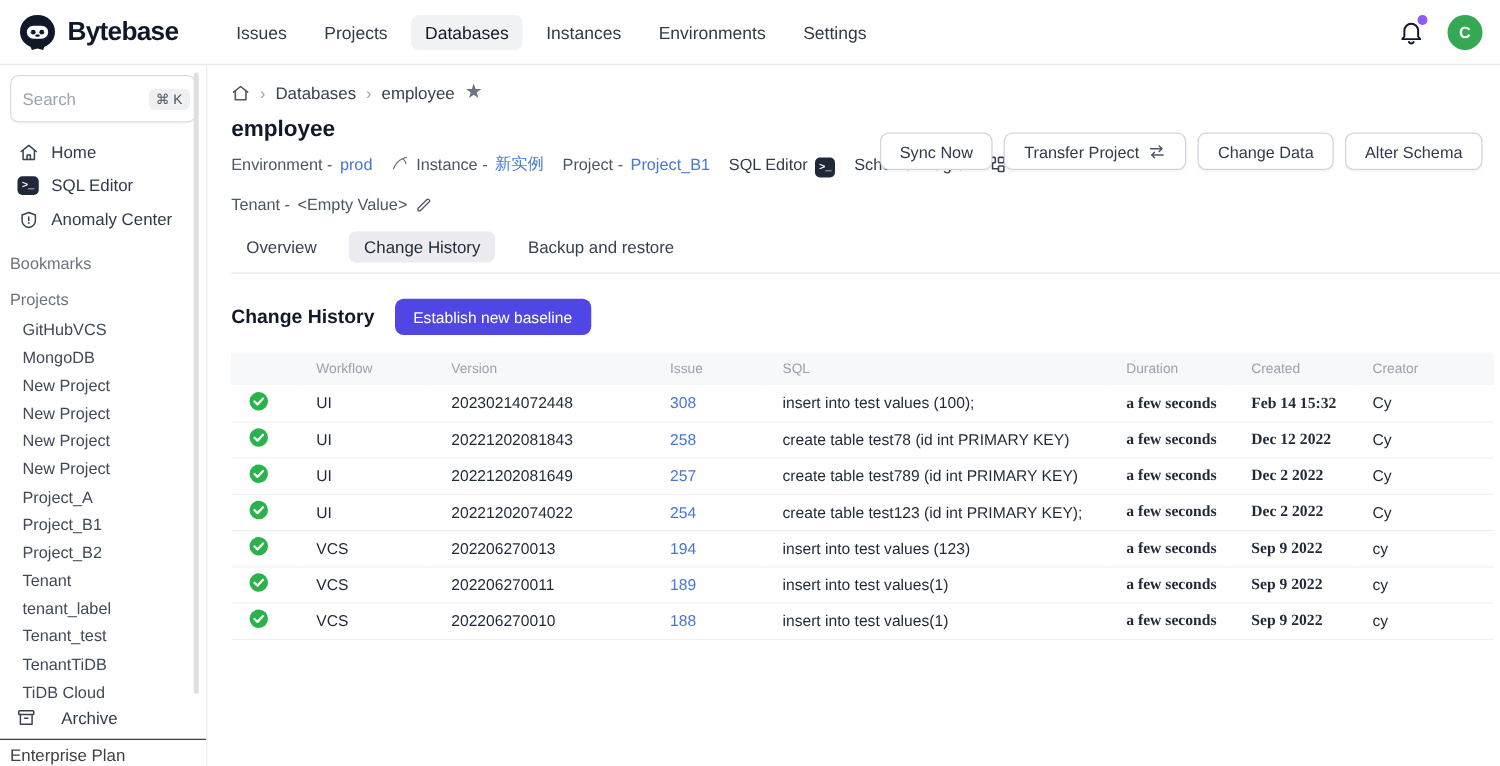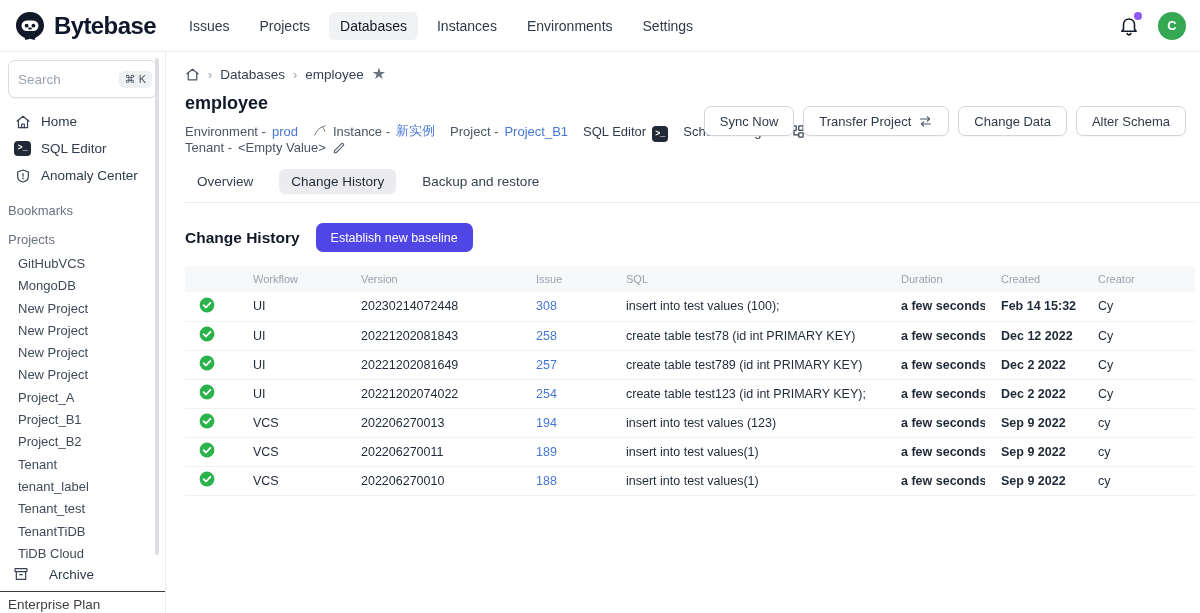--- a/index.html
+++ b/index.html
@@ -5,21 +5,21 @@
   * { box-sizing: border-box; }
   html,body { margin:0; padding:0; }
   body {
     width:1200px; height:613px; overflow:hidden; background:#fff;
     font-family:"Liberation Sans","DejaVu Sans",sans-serif; color:#1f2937;
   }
   
   .topbar { position:fixed; top:0; left:0; width:1200px; height:52px; background:#fff;
     border-bottom:1px solid #e8eaed; display:flex; align-items:center; padding:0 14px; z-index:20; }
   .brand { display:flex; align-items:center; gap:8px; width:164px; }
-  .brand-name { font-size:24px; font-weight:800; color:#0f172a; letter-spacing:-0.6px;text-align:right; }
+  .brand-name { font-size:21px; font-weight:800; color:#0f172a; letter-spacing:-0.6px;text-align:right; }
   .topnav-items { display:flex; gap:8px; align-items:flex-start; }
   .nav-item { font-size:14px; color:#303a49; padding:6px 11px; border-radius:6px; cursor:pointer; white-space:nowrap; }
   .nav-item.active { background:#f1f2f4; color:#111827; }
   .topbar-right { margin-left:auto; display:flex; align-items:center; gap:18px; }
   .bell { position:relative; width:22px; height:22px; }
   .bell .dot { position:absolute; top:-3px; right:-2px; width:8px; height:8px; border-radius:50%; background:var(--notif,#8b5cf6); }
   .avatar { width:28px; height:28px; border-radius:50%; background:var(--avatar,#34a853); color:#fff;
     display:flex; align-items:center; justify-content:center; font-size:13px; font-weight:600; }
   
   .sidebar { position:fixed; top:52px; left:0; width:166px; height:561px; background:#fff;
@@ -43,21 +43,21 @@
     padding:5px 8px 0; font-size:13.5px; color:#404040; background:#fff; }
   
   .main { position:fixed; left:166px; top:52px; width:1034px; height:561px; padding:12px 14px 0 19px; background:#fff; }
   .breadcrumb { display:flex; align-items:center; gap:8px; font-size:13.5px; color:#374151; height:20px; }
   .crumb-home { width:15px; height:15px; color:#4b5563; }
   .crumb-sep { color:#9ca3af; font-size:13px; }
   .crumb-link { cursor:pointer; }
   .star { color:#6b7280; font-size:16px; line-height:14px; cursor:pointer; }
   .page-title { font-size:18px; font-weight:700; color:#111827; margin-top:9px; }
   .meta-row { display:flex; align-items:center; gap:15px; margin-top:8px; font-size:13px; color:#4b5563; }
-  .meta-row.second { margin-top:0; }
+  .meta-row.second { margin-top:16px; }
   .meta-item { display:flex; align-items:center; gap:6px; white-space:nowrap; }
   .link { color:var(--link,#4677d6); cursor:pointer; }
   .term-badge { background:#1f2937; color:#fff; font-size:8.5px; font-weight:700; border-radius:4px;
     padding:3px 3px; line-height:1; font-family:"Liberation Mono","DejaVu Sans Mono",monospace; }
   .gray-ic { color:#4b5563; display:flex; align-items:center; }
   .actions { position:absolute; top:54px; right:14px; display:flex; gap:9px; }
   .btn { height:30px; padding:0 15px; border:1px solid #d2d6dc; border-radius:7px; background:#fff;
     font-size:13px; color:#303a49; display:flex; align-items:center; gap:7px; cursor:pointer;
     box-shadow:0 1px 1px rgba(0,0,0,.04); white-space:nowrap; }
   .tabs { display:flex; gap:14px; align-items:center; margin-top:14px; border-bottom:1px solid #e8eaed;
@@ -71,21 +71,21 @@
   
   table.history { margin-top:14px; width:1010px; border-collapse:collapse; table-layout:fixed; }
   table.history th { background:#f7f8fa; font-size:11px; color:#9aa1ad; font-weight:500; text-align:left;
     height:26px; padding:0 0 0 16px; }
   table.history th.c-status { padding-left:14px; }
   table.history td { height:29px; padding:0 0 0 16px; border-bottom:1px solid #f0f1f3; font-size:12.5px;
     color:#1f2937; overflow:hidden; white-space:nowrap; }
   table.history td.c-status { padding-left:14px; }
   td.c-sql { color:#111827; }
   td.c-issue a { color:var(--link,#4677d6); font-weight:500; text-decoration:none; cursor:pointer; }
-  td.c-duration, td.c-created { font-weight:700; font-size:12px; color:#1f2937; }
+  td.c-duration, td.c-created { font-weight:700; font-size:12px; color:#1f2937;font-family:Liberation Serif, serif; }
   .chk { display:inline-flex; width:16px; height:16px; }
 </style>
 </head>
 <body>
 
 <header class="topbar">
   <div class="brand">
     <span style="display:flex">
       <svg width="32" height="32" viewBox="0 0 32 32">
         <path d="M16 2 C24.3 2 30 8 30 15.4 C30 21 26.6 25.4 21.6 27.4 L20.5 30 L16 28.8 L11.5 30 L10.4 27.4 C5.4 25.4 2 21 2 15.4 C2 8 7.7 2 16 2 Z" fill="#111827"></path>

